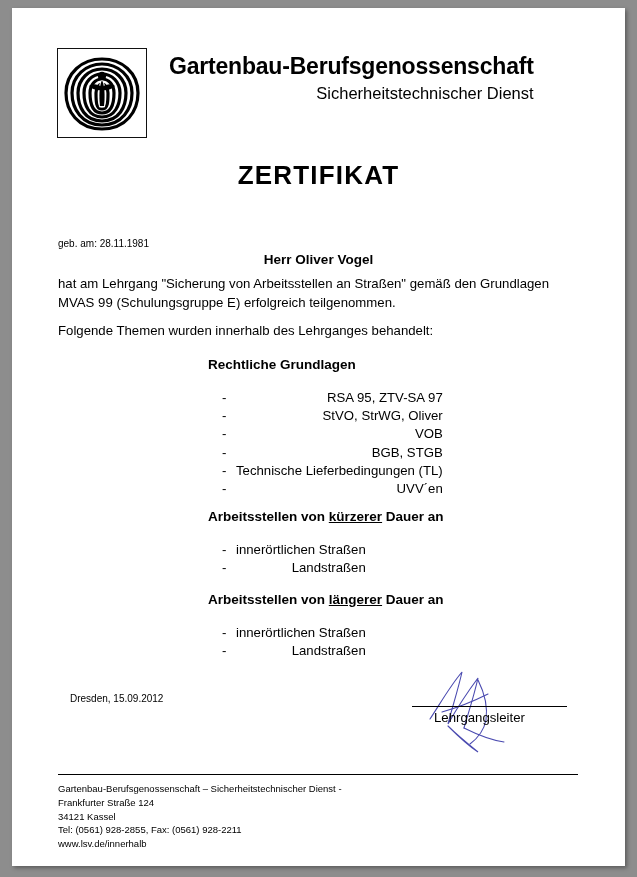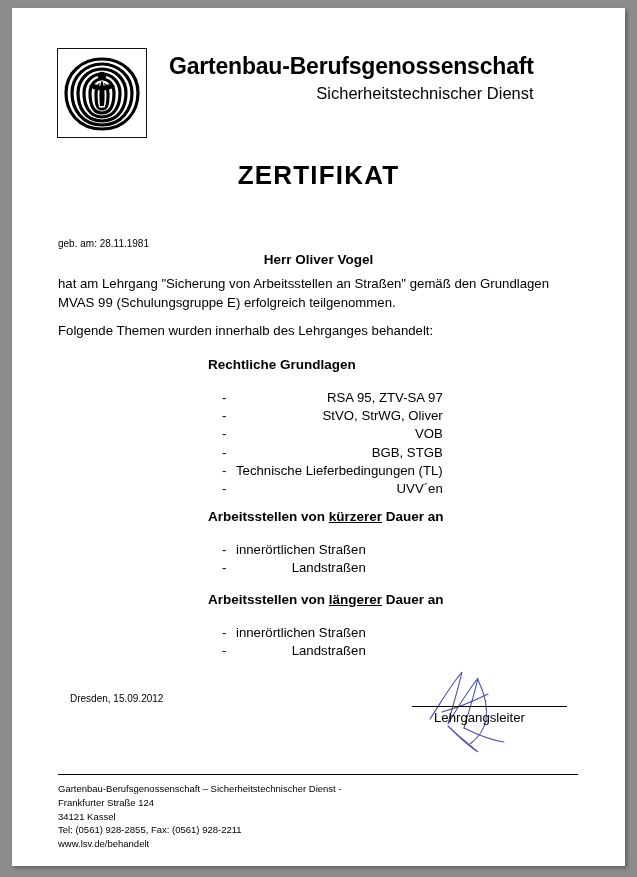--- a/index.html
+++ b/index.html
@@ -280,17 +280,17 @@
       <div class="sig-line"></div>
       <div class="sig-caption">Lehrgangsleiter</div>
     </div>
 
     <div class="footer-rule"></div>
     <div class="footer">
       <div>Gartenbau-Berufsgenossenschaft – Sicherheitstechnischer Dienst -</div>
       <div>Frankfurter Straße 124</div>
       <div>34121 Kassel</div>
       <div>Tel: (0561) 928-2855, Fax: (0561) 928-2211</div>
-      <div>www.lsv.de/behandelt</div>
+      <div>www.lsv.de/innerhalb</div>
     </div>
 
   </div>
 </div>
 
 </body></html>

